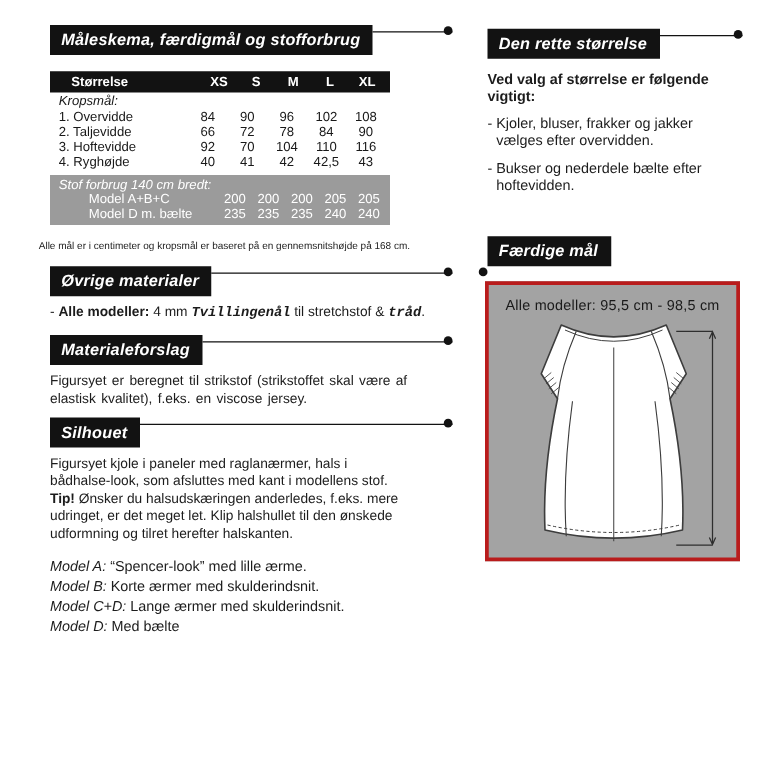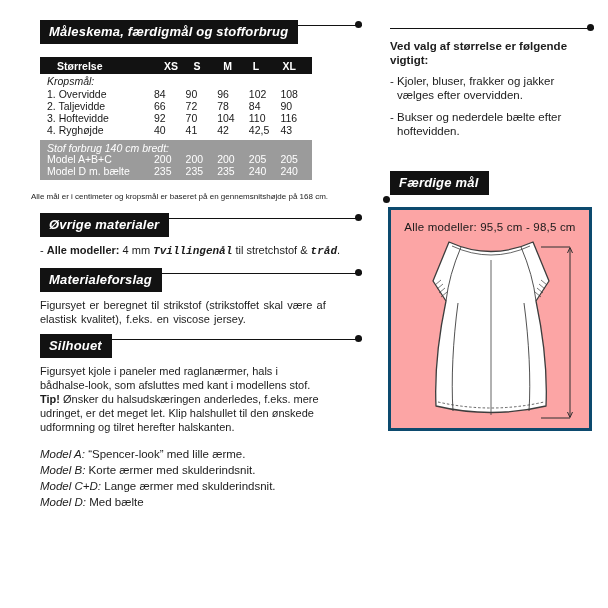--- a/index.html
+++ b/index.html
@@ -24,46 +24,46 @@
   .hdr .rule::after{
     content:"";position:absolute;right:0;top:-4.6px;
     width:7px;height:7px;border-radius:50%;background:#121212;
   }
 
   
   .size-table{width:272px;margin-top:13px;font-size:10.5px;color:#181818;}
   .t-row{display:grid;grid-template-columns:114px repeat(5,1fr);align-items:center;}
   .t-head{background:#121212;color:#fff;font-weight:bold;height:17px;padding-left:10px;}
   .c-label{padding-left:7px;white-space:nowrap;}
-  .c-num{text-align:left;padding-right:7px;}
+  .c-num{text-align:center;padding-right:7px;}
   .t-section{font-style:italic;height:14px;line-height:14px;padding-left:7px;}
   .t-body .t-row{height:12px;line-height:12px;}
   .t-fabric{background:#9b9b9b;color:#ffffff;margin-top:4px;padding:2px 0 3px;}
   .t-fabric .t-section{height:12px;line-height:12px;}
-  .t-fabric .t-row{height:11.5px;line-height:11.5px;}
+  .t-fabric .t-row{height:11.5px;line-height:11.5px;padding-left:24px;}
 
   .footnote{font-size:8px;margin:12px 0 0 -9px;color:#222;white-space:nowrap;}
 
   .para{font-size:11px;line-height:14px;margin:0;white-space:pre-line;}
   .mt6{margin-top:6px;} .mt10{margin-top:10px;} .mt12{margin-top:12px;}
   .justify-sim{word-spacing:1.2px;}
   .bolditalic{font-weight:bold;font-style:italic;font-family:Liberation Mono, monospace;}
   .bold{font-weight:bold;}
 
   .models{margin-top:12px;font-size:11.5px;line-height:16px;}
   .model-line .m-label{font-weight:normal;font-style:italic;}
 
   
   .col-right .para{font-size:11.5px;line-height:13.6px;}
   .bullet{padding-left:7px;text-indent:-7px;}
 
   
   .measure-box{
     position:relative;margin-left:-2px;margin-top:6px;
-    width:198px;height:218px;background:#fca5a5;border:3px solid #0c4a6e;
+    width:198px;height:218px;background:#a3a3a3;border:3px solid #b91c1c;
   }
   .measure-box .box-title{
     position:absolute;top:11px;left:0;width:100%;text-align:center;
     font-size:11.5px;color:#1a1a1a;letter-spacing:0.2px;
   }
   .measure-box svg{position:absolute;left:0;top:0;}
 </style>
 </head>
 <body>
 
@@ -168,20 +168,21 @@
     <div class="model-line"><span class="m-label">Model A:</span><span> “Spencer-look” med lille ærme.</span></div>
     <div class="model-line"><span class="m-label">Model B:</span><span> Korte ærmer med skulderindsnit.</span></div>
     <div class="model-line"><span class="m-label">Model C+D:</span><span> Lange ærmer med skulderindsnit.</span></div>
     <div class="model-line"><span class="m-label">Model D:</span><span> Med bælte</span></div>
   </div>
 </div>
 
 <div class="col col-right">
 
   <div class="hdr">
+    <span class="box">Den rette størrelse</span>
     <span class="rule"></span>
   </div>
 
   <p class="para bold" style="margin-top:11px;">Ved valg af størrelse er følgende
 vigtigt:</p>
   <p class="para bullet" style="margin-top:8px;">- Kjoler, bluser, frakker og jakker
 vælges efter overvidden.</p>
   <p class="para bullet" style="margin-top:9px;">- Bukser og nederdele bælte efter
 hoftevidden.</p>
 

